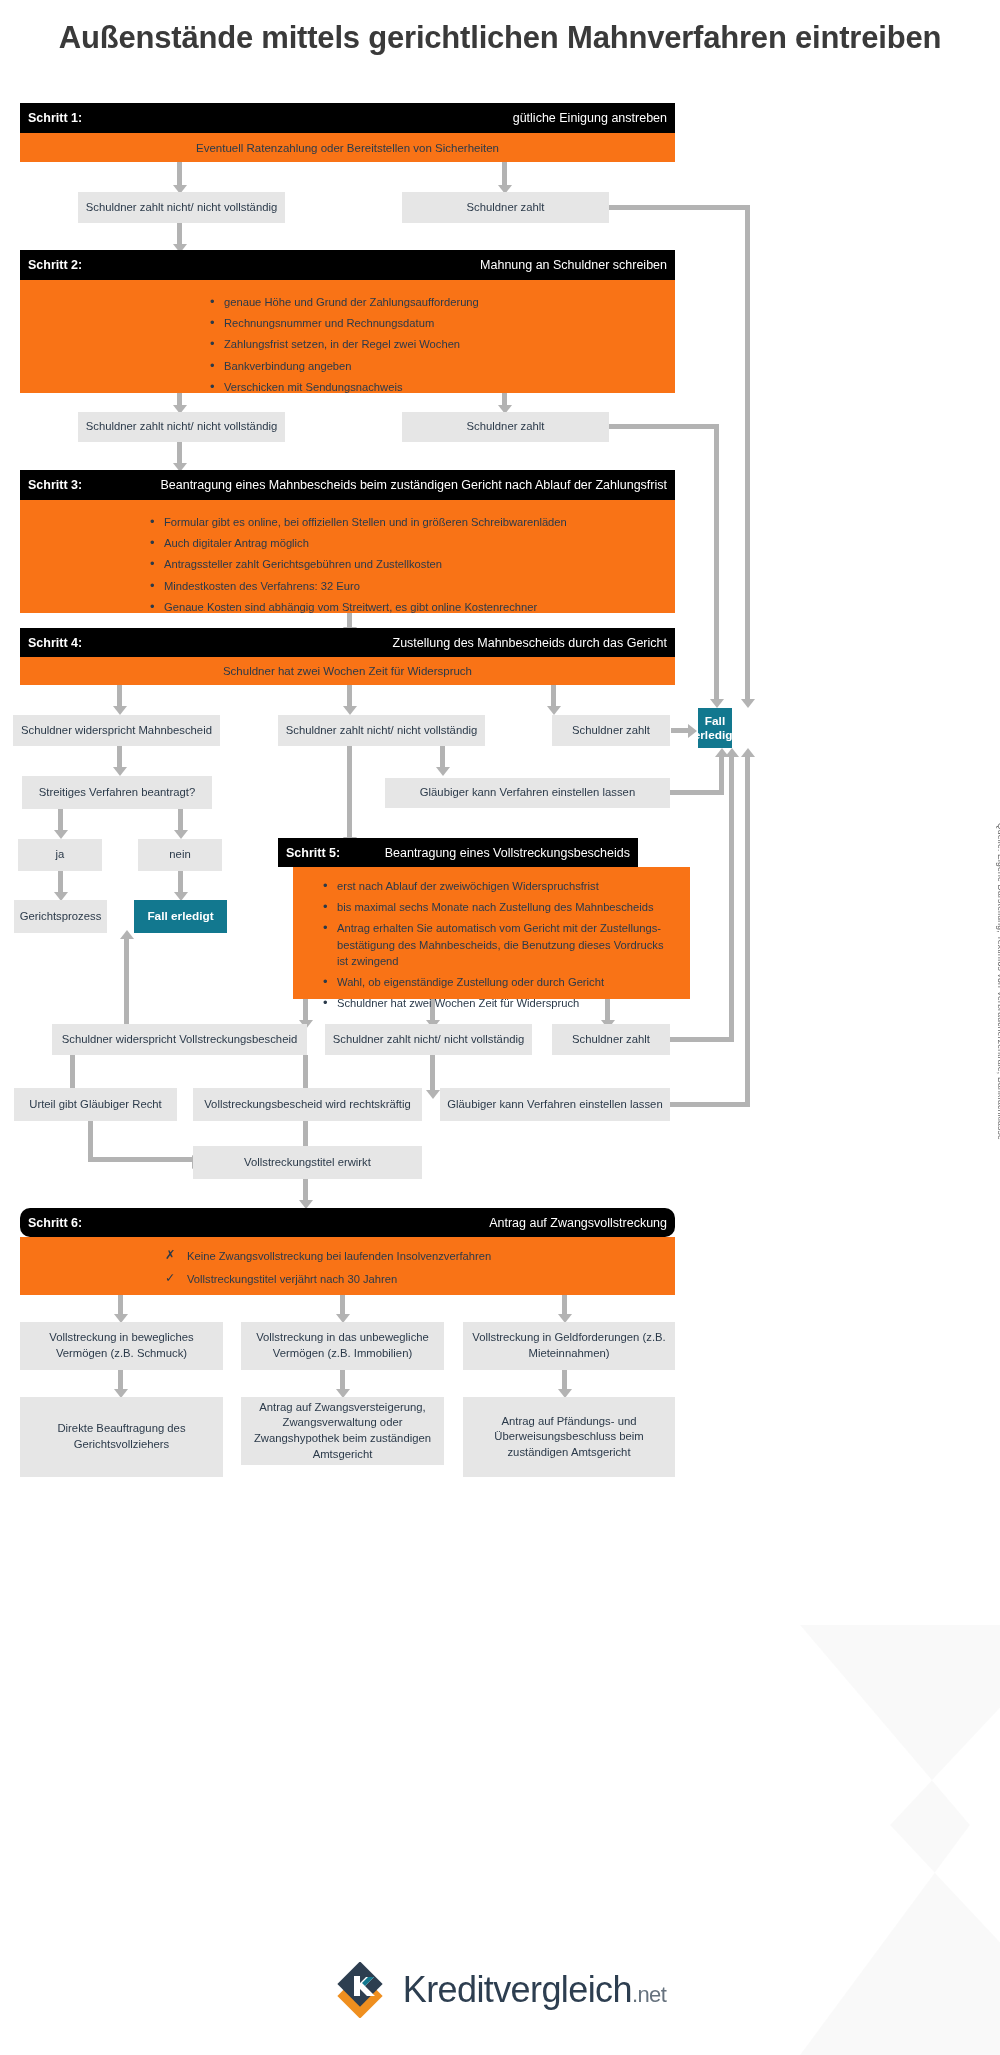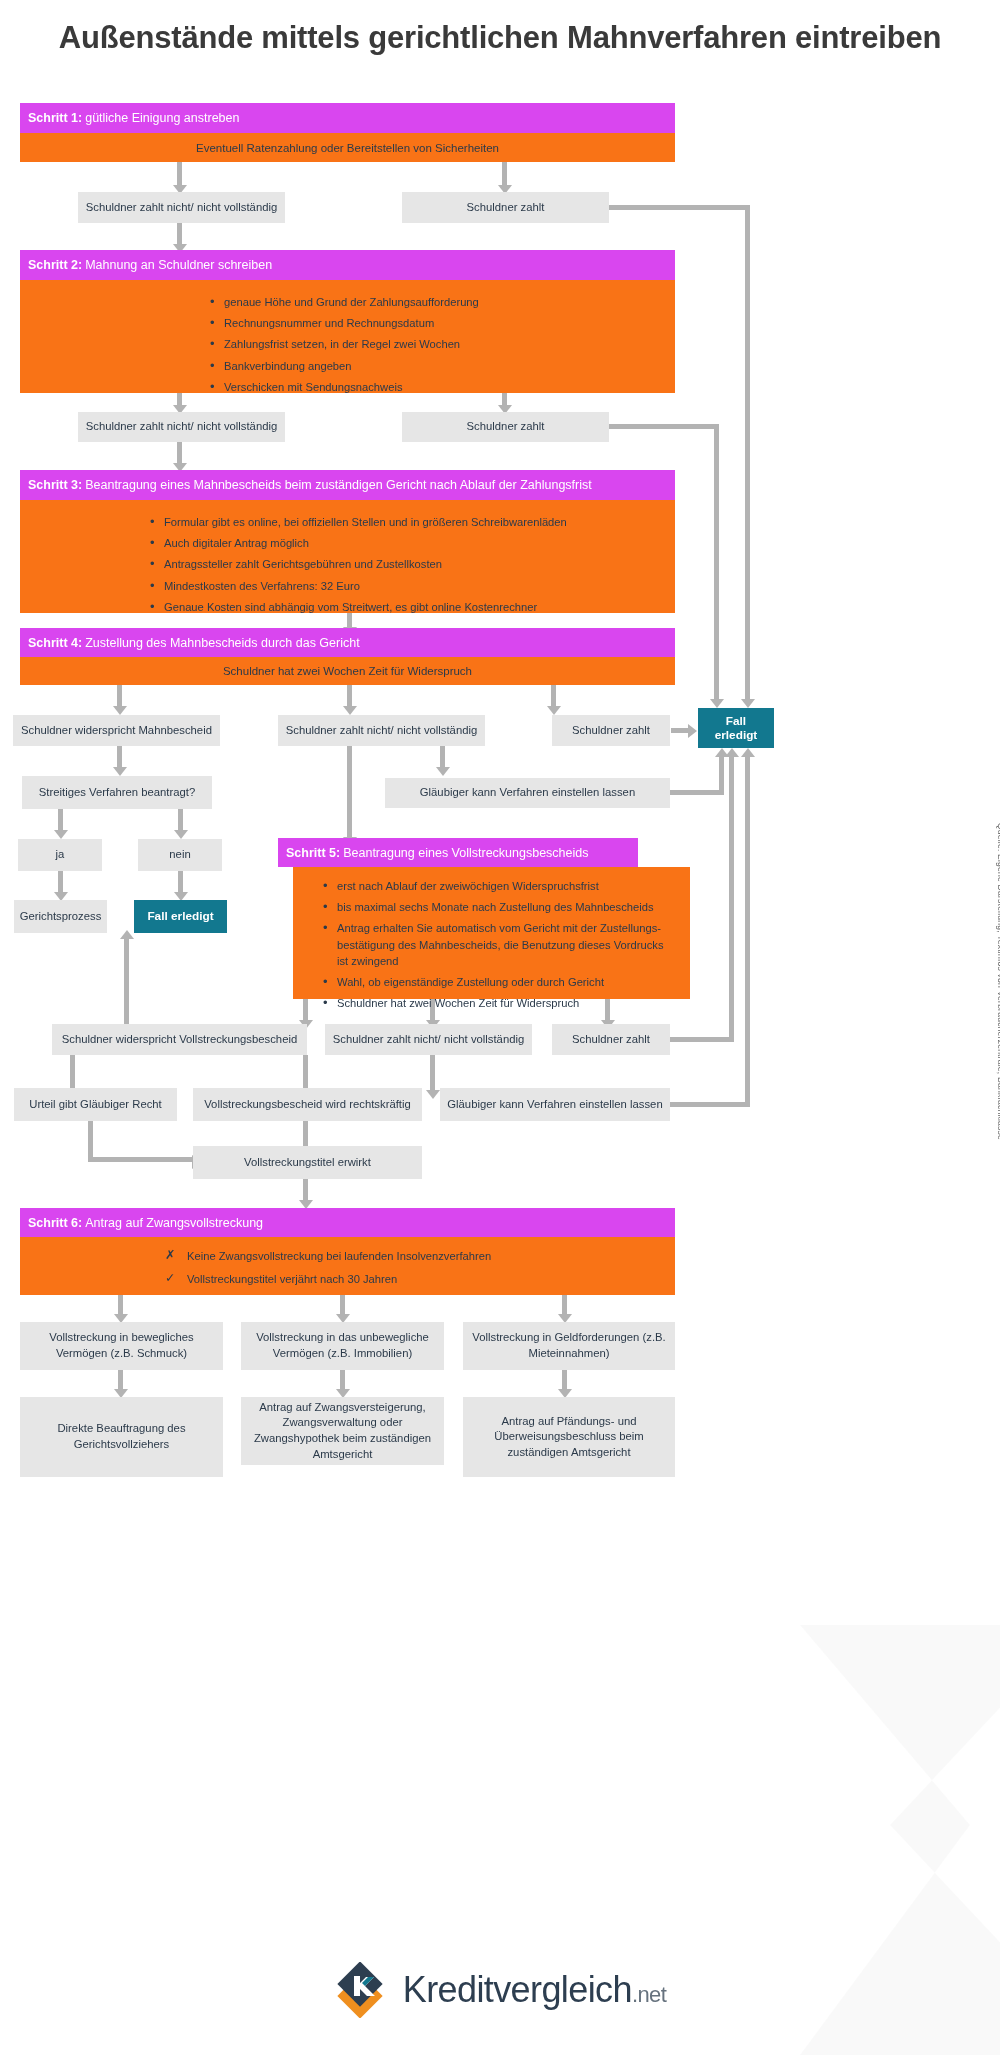--- a/index.html
+++ b/index.html
@@ -15,22 +15,22 @@
 
   
   .title{
     position:absolute;left:0;top:18px;width:1000px;text-align:center;
     font-size:31px;font-weight:bold;line-height:1.28;color:#3a3a3a;
     letter-spacing:-.2px;
   }
 
   
   .hdr{
-    position:absolute;background:#d946ef;color:#ffffff;
-    display:flex;align-items:center;justify-content:flex-start;
+    position:absolute;background:#000000;color:#ffffff;
+    display:flex;align-items:center;justify-content:space-between;
     font-size:12.5px;text-align:center;box-sizing:border-box;padding:0 8px;z-index:3;
   }
   .hdr b{font-weight:bold;margin-right:3px;}
   .body{
     position:absolute;background:#f97316;box-sizing:border-box;z-index:2;
   }
   .body.center{display:flex;align-items:center;justify-content:center;
     font-size:11.5px;text-align:center;}
   .bul{margin:0;padding:0;list-style:none;font-size:11.2px;line-height:1.45;}
   .bul li{position:relative;padding-left:14px;margin:5px 0;}
@@ -177,21 +177,21 @@
   <div class="cell" style="left:13px;top:715px;width:207px;height:31px;">
     <span>Schuldner widerspricht Mahnbescheid</span>
   </div>
   <div class="cell" style="left:278px;top:715px;width:207px;height:31px;">
     <span>Schuldner zahlt nicht/ nicht vollständig</span>
   </div>
   <div class="cell" style="left:552px;top:715px;width:118px;height:31px;">
     <span>Schuldner zahlt</span>
   </div>
 
-  <div class="cell teal" style="left:698px;top:708px;width:76px;height:40px;flex-direction:column;">
+  <div class="cell teal" style="left:698px;top:708px;width:34px;height:40px;flex-direction:column;">
     <span>Fall</span>
     <span>erledigt</span>
   </div>
   <div class="ar" style="left:671px;top:728px;width:18px;height:5px;"></div>
   <div class="ah-r" style="left:688px;top:723.5px;"></div>
 
   <div class="ar" style="left:117px;top:746px;width:5px;height:22px;"></div>
   <div class="ah" style="left:112.5px;top:767px;"></div>
   <div class="cell" style="left:22px;top:776px;width:190px;height:33px;">
     <span>Streitiges Verfahren beantragt?</span>
@@ -299,21 +299,21 @@
   <div class="ar" style="left:303px;top:1121px;width:5px;height:26px;"></div>
   <div class="ah" style="left:298.5px;top:1146px;"></div>
 
   <div class="cell" style="left:193px;top:1146px;width:229px;height:33px;">
     <span>Vollstreckungstitel erwirkt</span>
   </div>
 
   <div class="ar" style="left:303px;top:1179px;width:5px;height:22px;"></div>
   <div class="ah" style="left:298.5px;top:1200px;"></div>
 
-  <div class="hdr" style="left:20px;top:1208px;width:655px;height:29px;">
+  <div class="hdr" style="left:20px;top:1208px;width:655px;height:29px;border-radius:10px;">
     <b>Schritt 6:</b>
     <span>Antrag auf Zwangsvollstreckung</span>
   </div>
   <div class="body" style="left:20px;top:1237px;width:655px;height:58px;padding:4px 0 0 145px;">
     <ul class="mark">
       <li>
         <span class="gl">✗</span>
         <span>Keine Zwangsvollstreckung bei laufenden Insolvenzverfahren</span>
       </li>
       <li>

